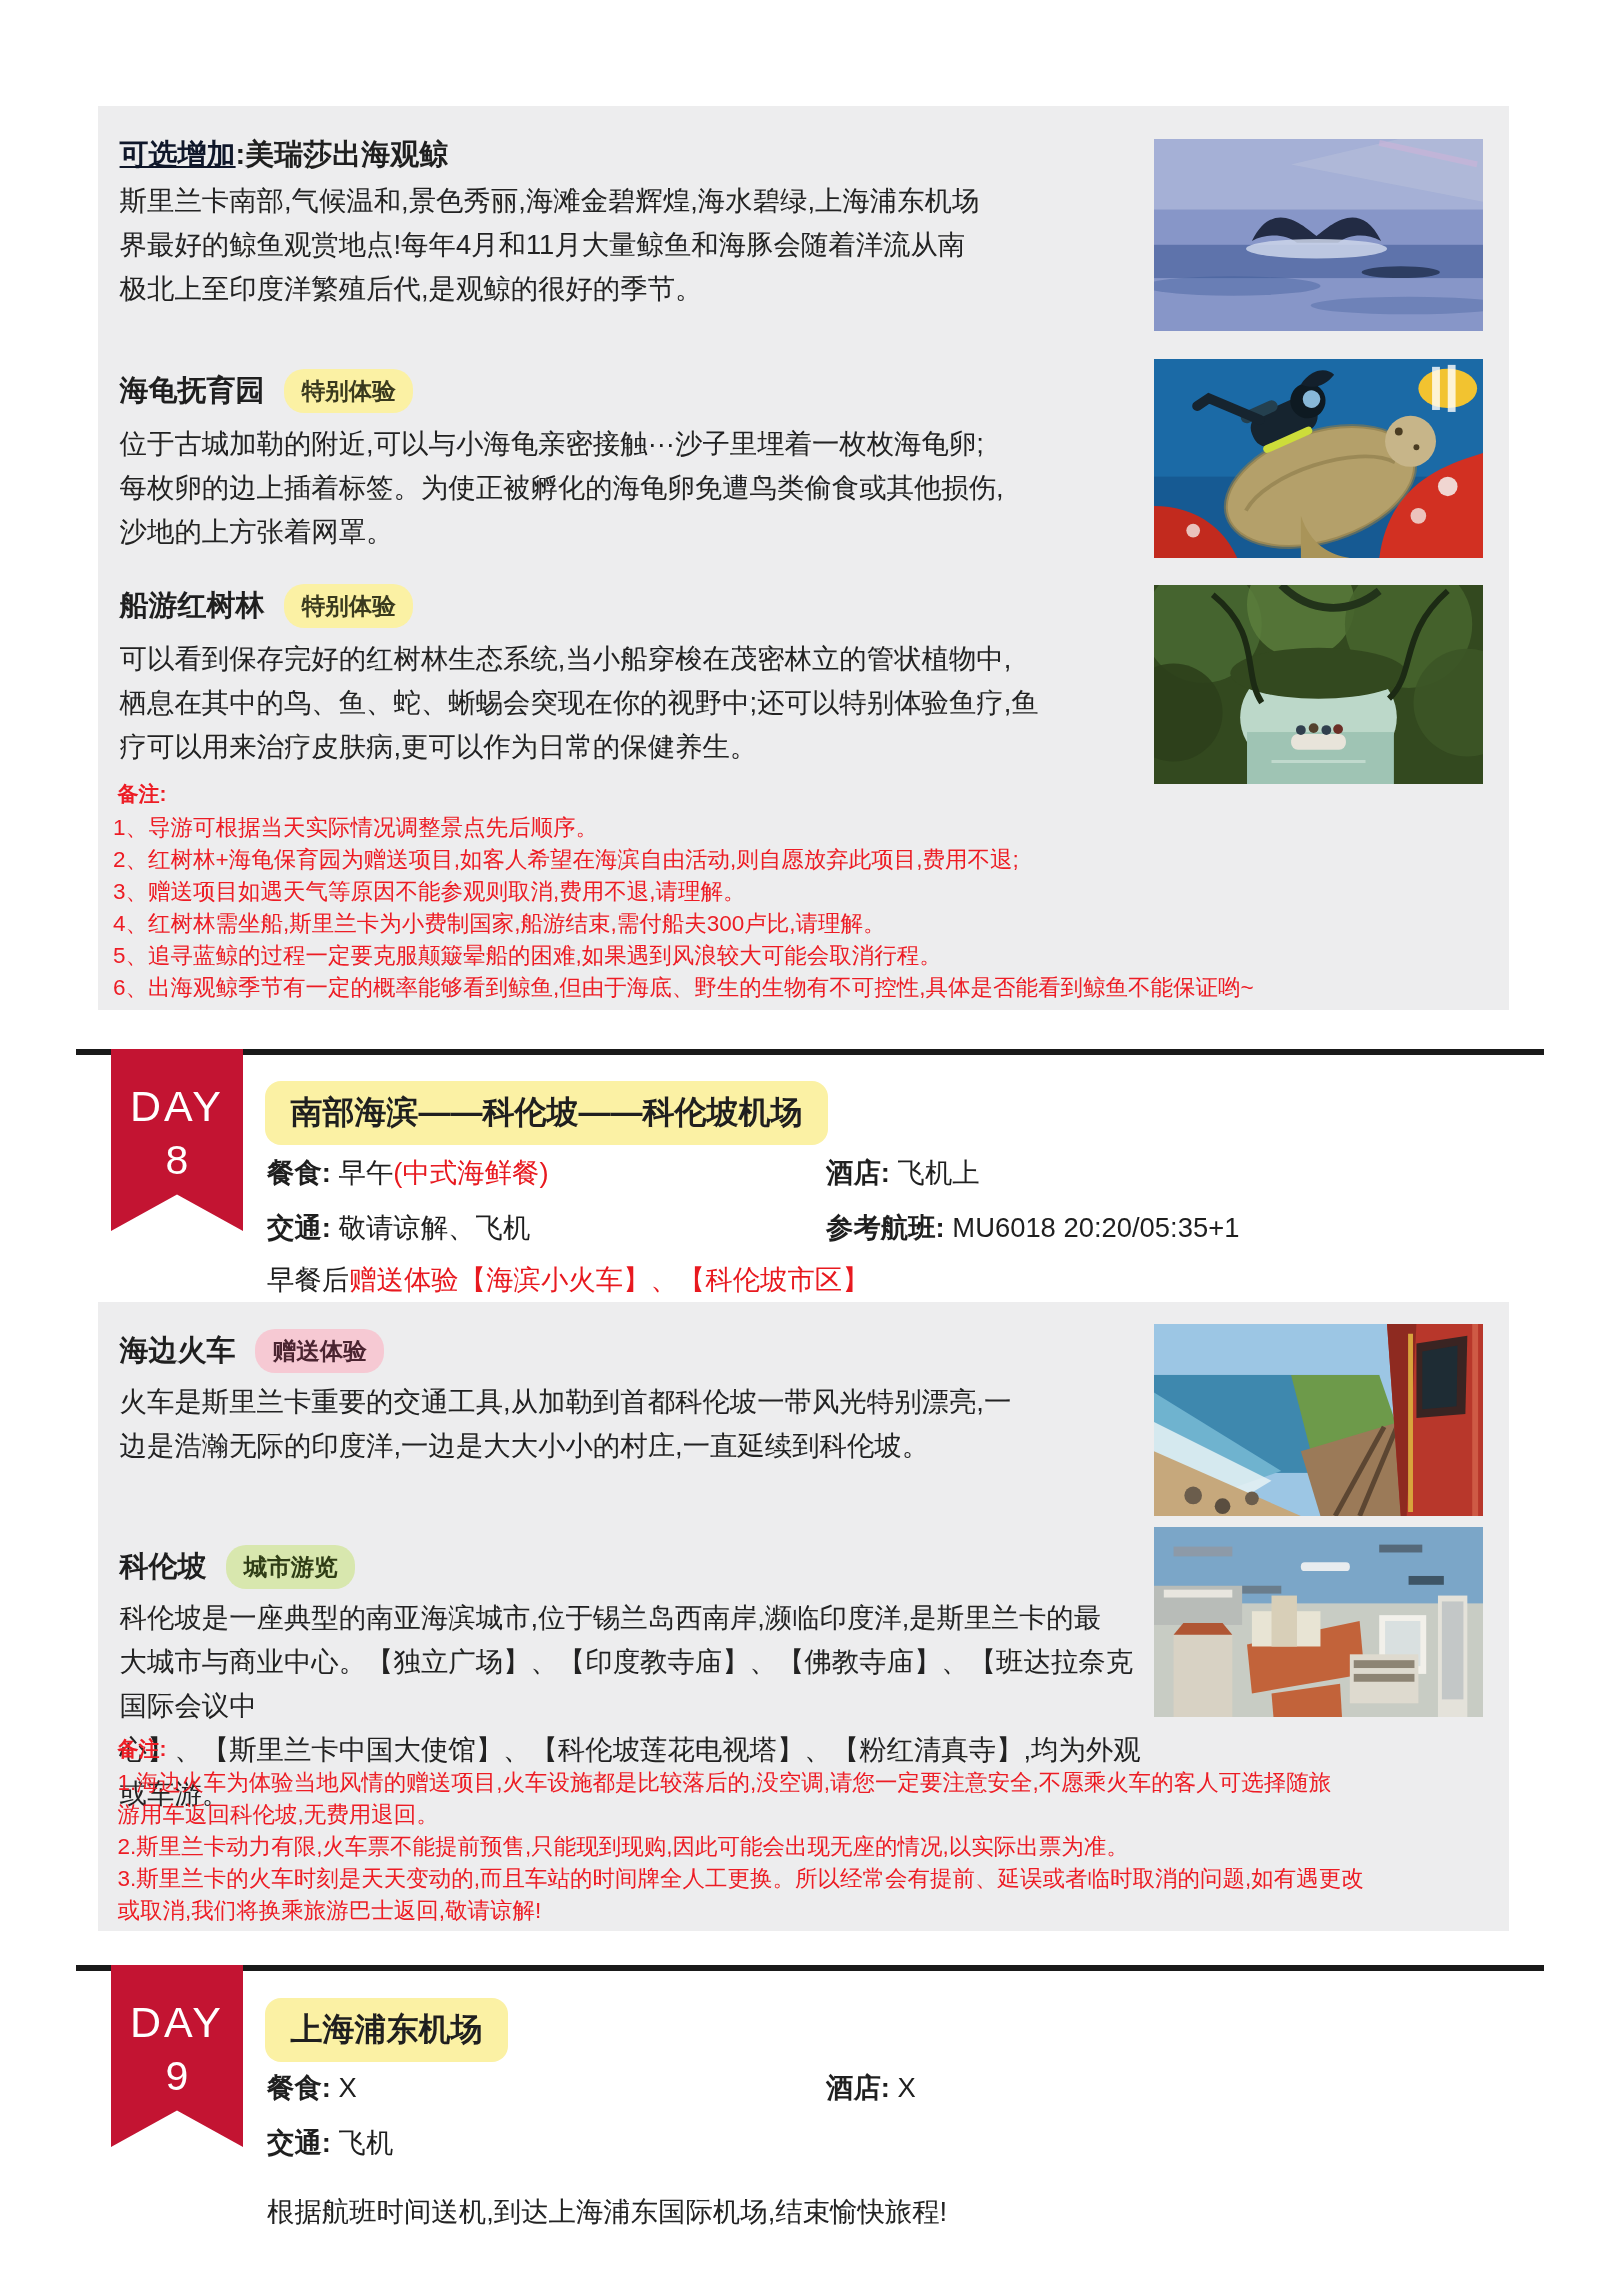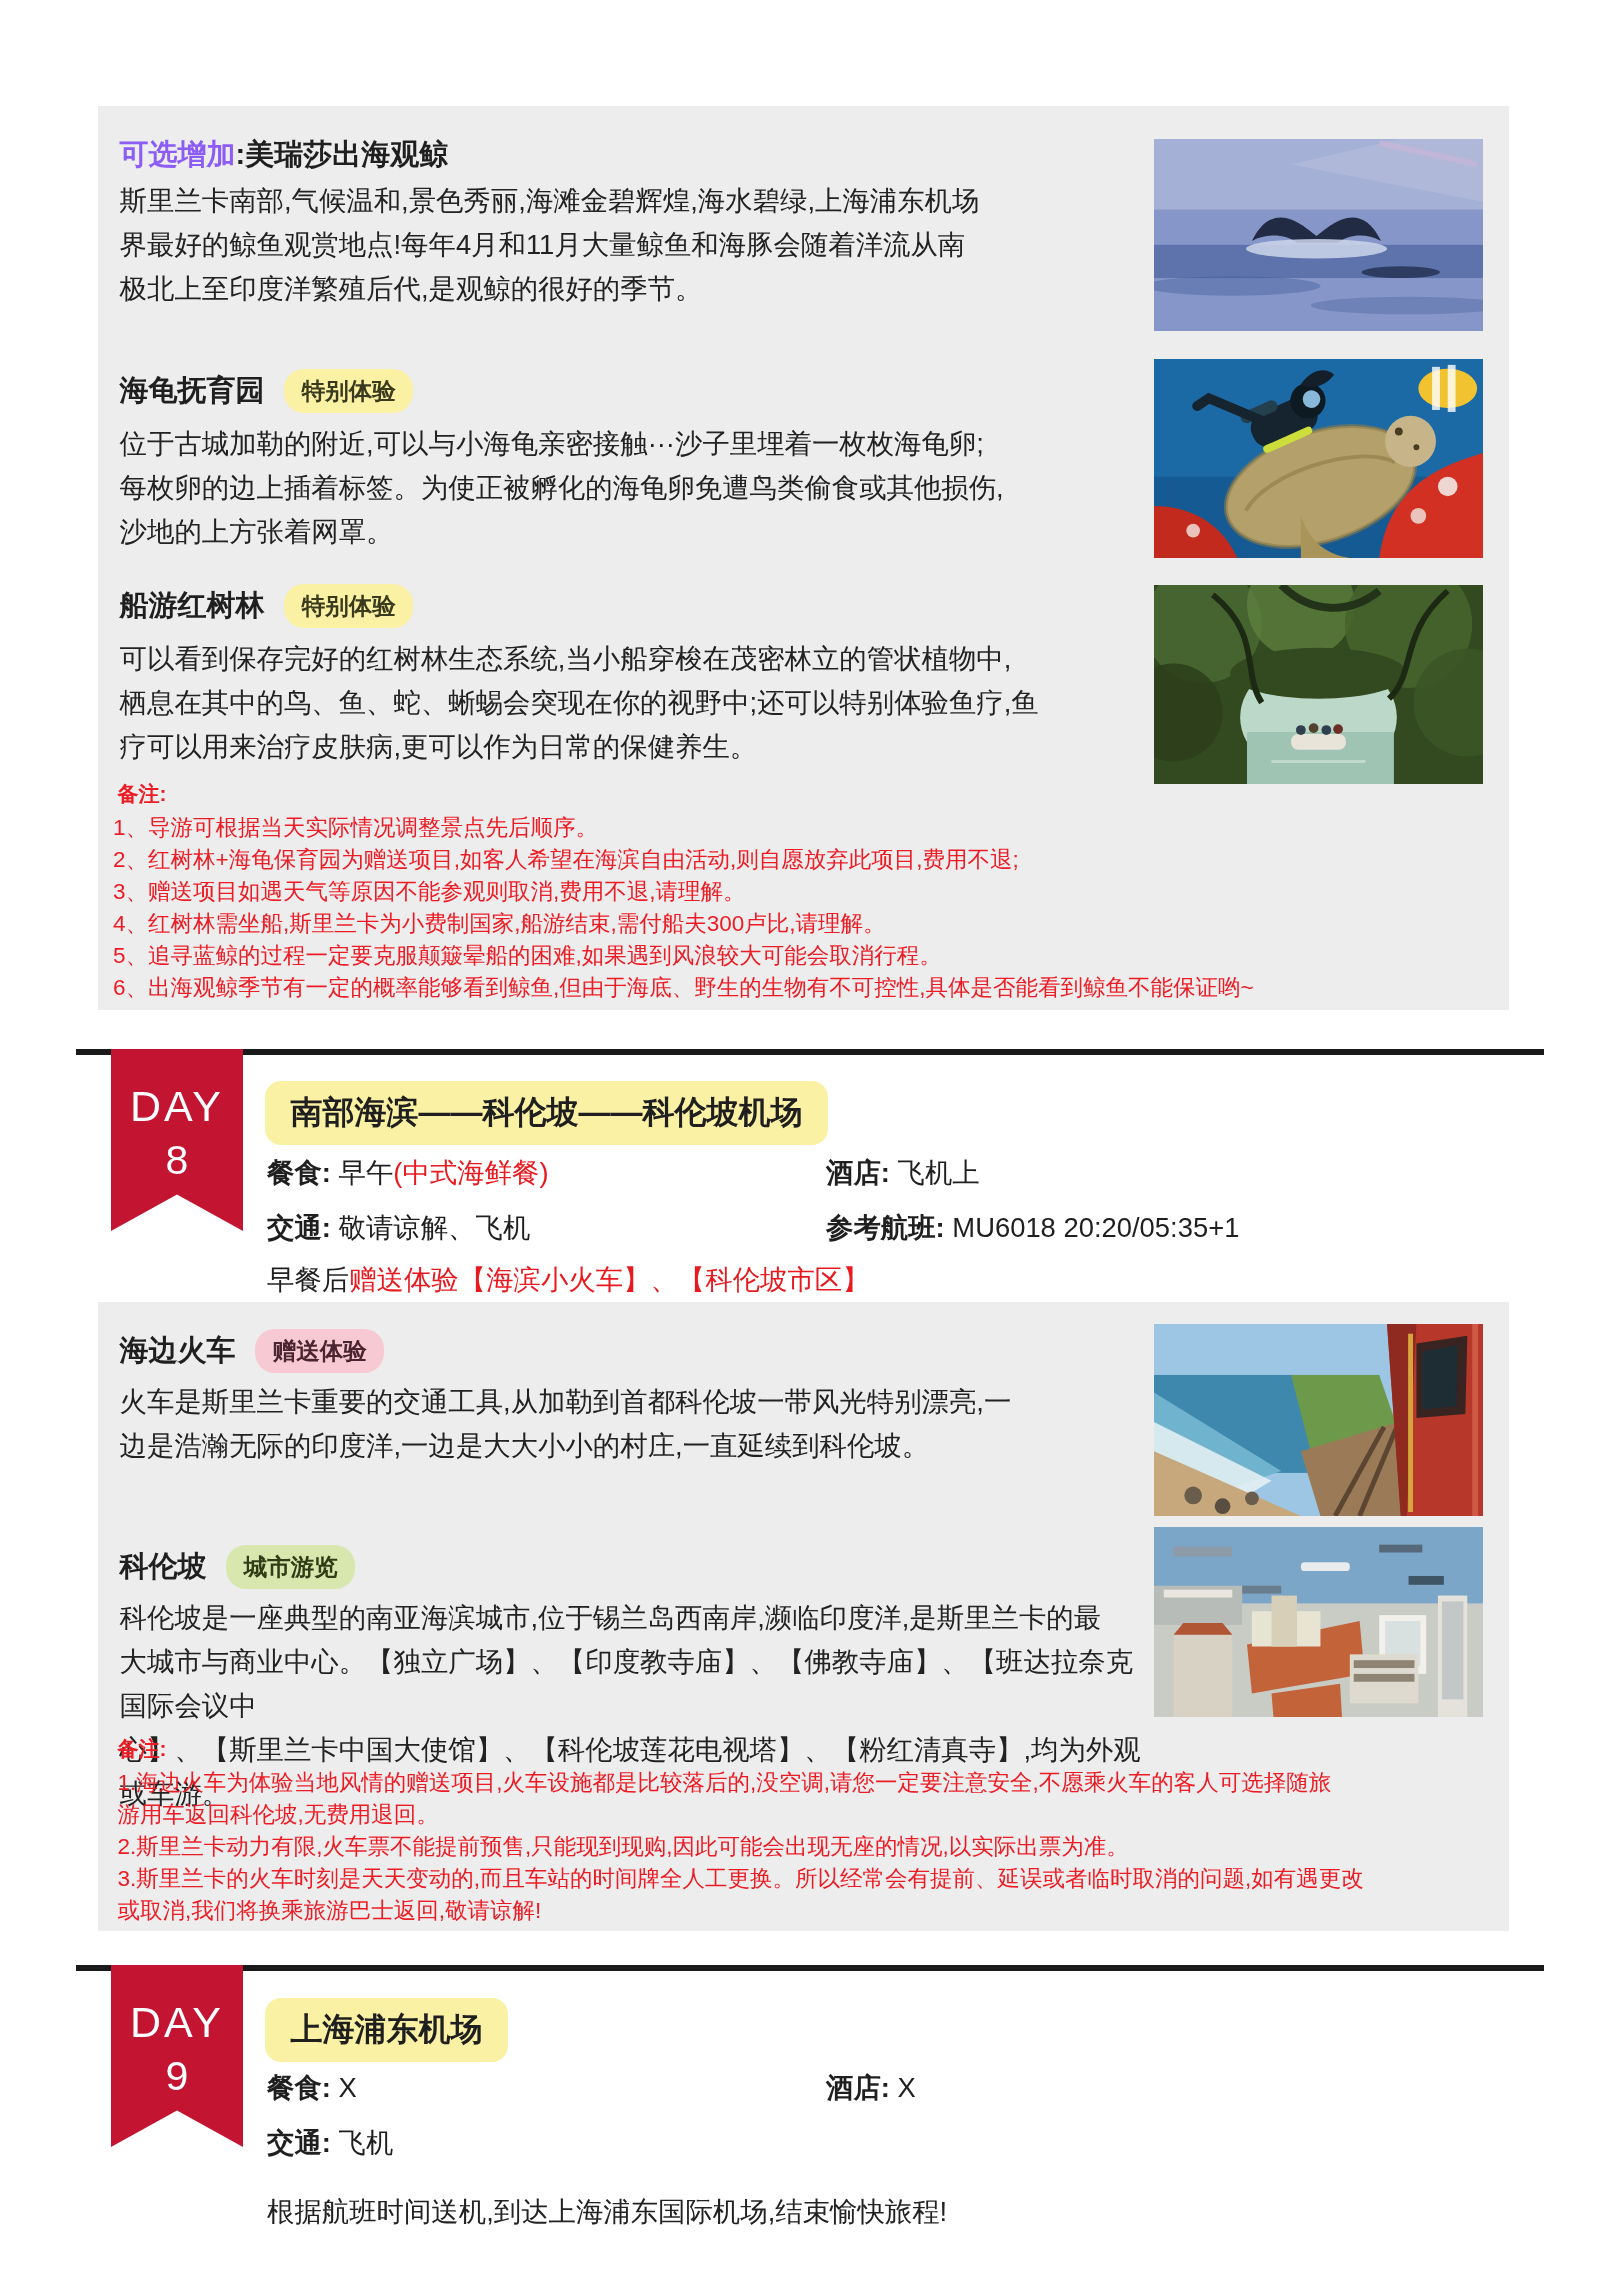--- a/index.html
+++ b/index.html
@@ -3,21 +3,21 @@
 <meta charset="utf-8">
 <style>
   html,body{margin:0;padding:0;background:#ffffff;}
   .page{
     position:relative;width:1621px;height:2293px;background:#ffffff;overflow:hidden;
     font-family:"Liberation Sans","DejaVu Sans",sans-serif;color:#1f1f1f;
   }
   .panel{position:absolute;background:#EDEDEE;}
   .abs{position:absolute;}
   .sec-title{font-size:29px;font-weight:bold;white-space:nowrap;}
-  .sec-title .red{color:#8b5cf6;}
+  .sec-title .red{color:#0f172a;text-decoration:underline;}
   .para{font-size:27.4px;line-height:44px;white-space:pre-line;color:#222;}
   .head-row{display:flex;align-items:center;gap:19.6px;}
   .head-row h3{margin:0;font-size:29px;font-weight:bold;white-space:nowrap;}
   .badge{font-size:23.5px;font-weight:bold;padding:5.9px 17.6px;border-radius:20px;white-space:nowrap;}
   .badge.yellow{background:#FBF1A4;color:#3a3a1e;}
   .badge.pink{background:#F6C9D3;color:#4a2430;}
   .badge.green{background:#D8E7AE;color:#2f3d16;}
   .notes-title{font-size:21px;font-weight:bold;color:#ED1C24;white-space:nowrap;}
   .notes{font-size:22.5px;color:#ED1C24;white-space:pre-line;}
   .notes.s1{line-height:32px;}

